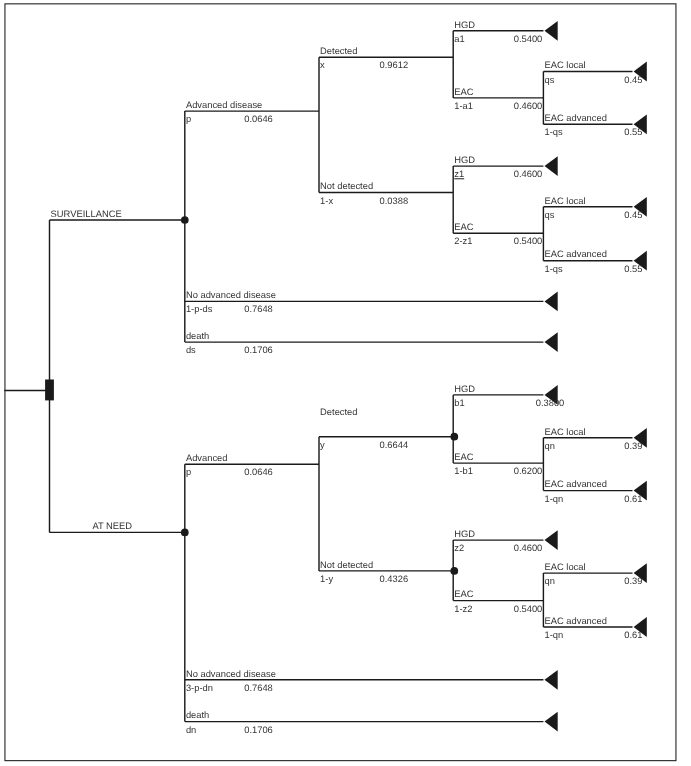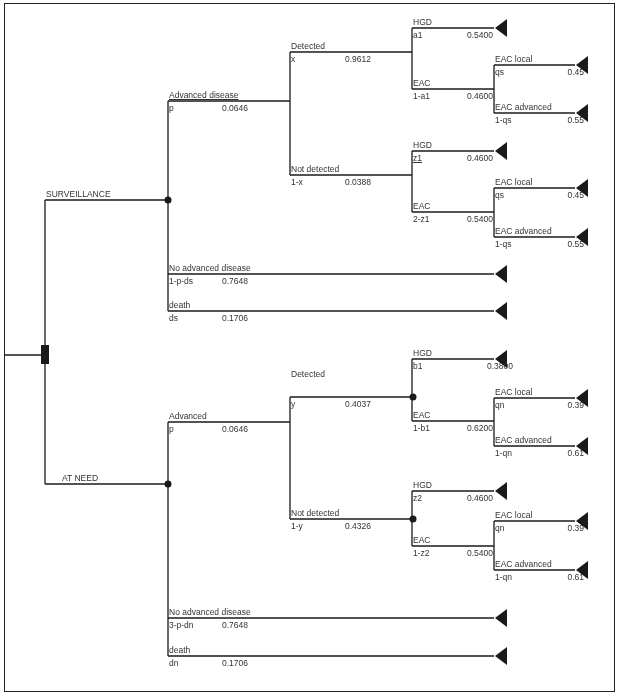--- a/index.html
+++ b/index.html
@@ -74,21 +74,21 @@
     <polygon points="576,521 588,512 588,530" fill="#1a1a1a"></polygon>
     <line x1="494" y1="570" x2="575" y2="570" stroke="#1a1a1a" stroke-width="1.3"></line>
     <polygon points="576,570 588,561 588,579" fill="#1a1a1a"></polygon>
     <line x1="168" y1="618" x2="494" y2="618" stroke="#1a1a1a" stroke-width="1.3"></line>
     <polygon points="495,618 507,609 507,627" fill="#1a1a1a"></polygon>
     <line x1="168" y1="656" x2="494" y2="656" stroke="#1a1a1a" stroke-width="1.3"></line>
     <polygon points="495,656 507,647 507,665" fill="#1a1a1a"></polygon>
   </svg>
 <div id="labels">
     <div class="lbl" style="left: 46px; top: 189px;">SURVEILLANCE</div>
-    <div class="lbl" style="left: 169px; top: 90px; text-decoration: underline;">Advanced disease</div>
+    <div class="lbl" style="left: 169px; top: 90px;">Advanced disease</div>
     <div class="lbl" style="left: 169px; top: 103px;">p</div>
     <div class="lbl" style="left: 248px; top: 103px; transform: translateX(-100%);">0.0646</div>
     <div class="lbl" style="left: 291px; top: 41px;">Detected</div>
     <div class="lbl" style="left: 291px; top: 54px;">x</div>
     <div class="lbl" style="left: 371px; top: 54px; transform: translateX(-100%);">0.9612</div>
     <div class="lbl" style="left: 413px; top: 17px;">HGD</div>
     <div class="lbl" style="left: 413px; top: 30px;">a1</div>
     <div class="lbl" style="left: 493px; top: 30px; transform: translateX(-100%);">0.5400</div>
     <div class="lbl" style="left: 413px; top: 78px;">EAC</div>
     <div class="lbl" style="left: 413px; top: 91px;">1-a1</div>
@@ -113,27 +113,27 @@
     <div class="lbl" style="left: 584px; top: 190px; transform: translateX(-100%);">0.45</div>
     <div class="lbl" style="left: 495px; top: 226px;">EAC advanced</div>
     <div class="lbl" style="left: 495px; top: 239px;">1-qs</div>
     <div class="lbl" style="left: 584px; top: 239px; transform: translateX(-100%);">0.55</div>
     <div class="lbl" style="left: 169px; top: 263px;">No advanced disease</div>
     <div class="lbl" style="left: 169px; top: 276px;">1-p-ds</div>
     <div class="lbl" style="left: 248px; top: 276px; transform: translateX(-100%);">0.7648</div>
     <div class="lbl" style="left: 169px; top: 300px;">death</div>
     <div class="lbl" style="left: 169px; top: 313px;">ds</div>
     <div class="lbl" style="left: 248px; top: 313px; transform: translateX(-100%);">0.1706</div>
-    <div class="lbl" style="left: 62px; top: 473px;">AT NEED</div>
+    <div class="lbl" style="left: 44px; top: 473px; padding-left: 40px;">AT NEED</div>
     <div class="lbl" style="left: 169px; top: 411px;">Advanced</div>
     <div class="lbl" style="left: 169px; top: 424px;">p</div>
     <div class="lbl" style="left: 248px; top: 424px; transform: translateX(-100%);">0.0646</div>
     <div class="lbl" style="left: 291px; top: 369px;">Detected</div>
     <div class="lbl" style="left: 291px; top: 399px;">y</div>
-    <div class="lbl" style="left: 371px; top: 399px; transform: translateX(-100%);">0.4037</div>
+    <div class="lbl" style="left: 371px; top: 399px; transform: translateX(-100%);">0.6644</div>
     <div class="lbl" style="left: 413px; top: 348px;">HGD</div>
     <div class="lbl" style="left: 413px; top: 361px;">b1</div>
     <div class="lbl" style="left: 493px; top: 361px; transform: translateX(-100%); margin-left: 20px;">0.3800</div>
     <div class="lbl" style="left: 413px; top: 410px;">EAC</div>
     <div class="lbl" style="left: 413px; top: 423px;">1-b1</div>
     <div class="lbl" style="left: 493px; top: 423px; transform: translateX(-100%);">0.6200</div>
     <div class="lbl" style="left: 495px; top: 387px;">EAC local</div>
     <div class="lbl" style="left: 495px; top: 400px;">qn</div>
     <div class="lbl" style="left: 584px; top: 400px; transform: translateX(-100%);">0.39</div>
     <div class="lbl" style="left: 495px; top: 435px;">EAC advanced</div>

